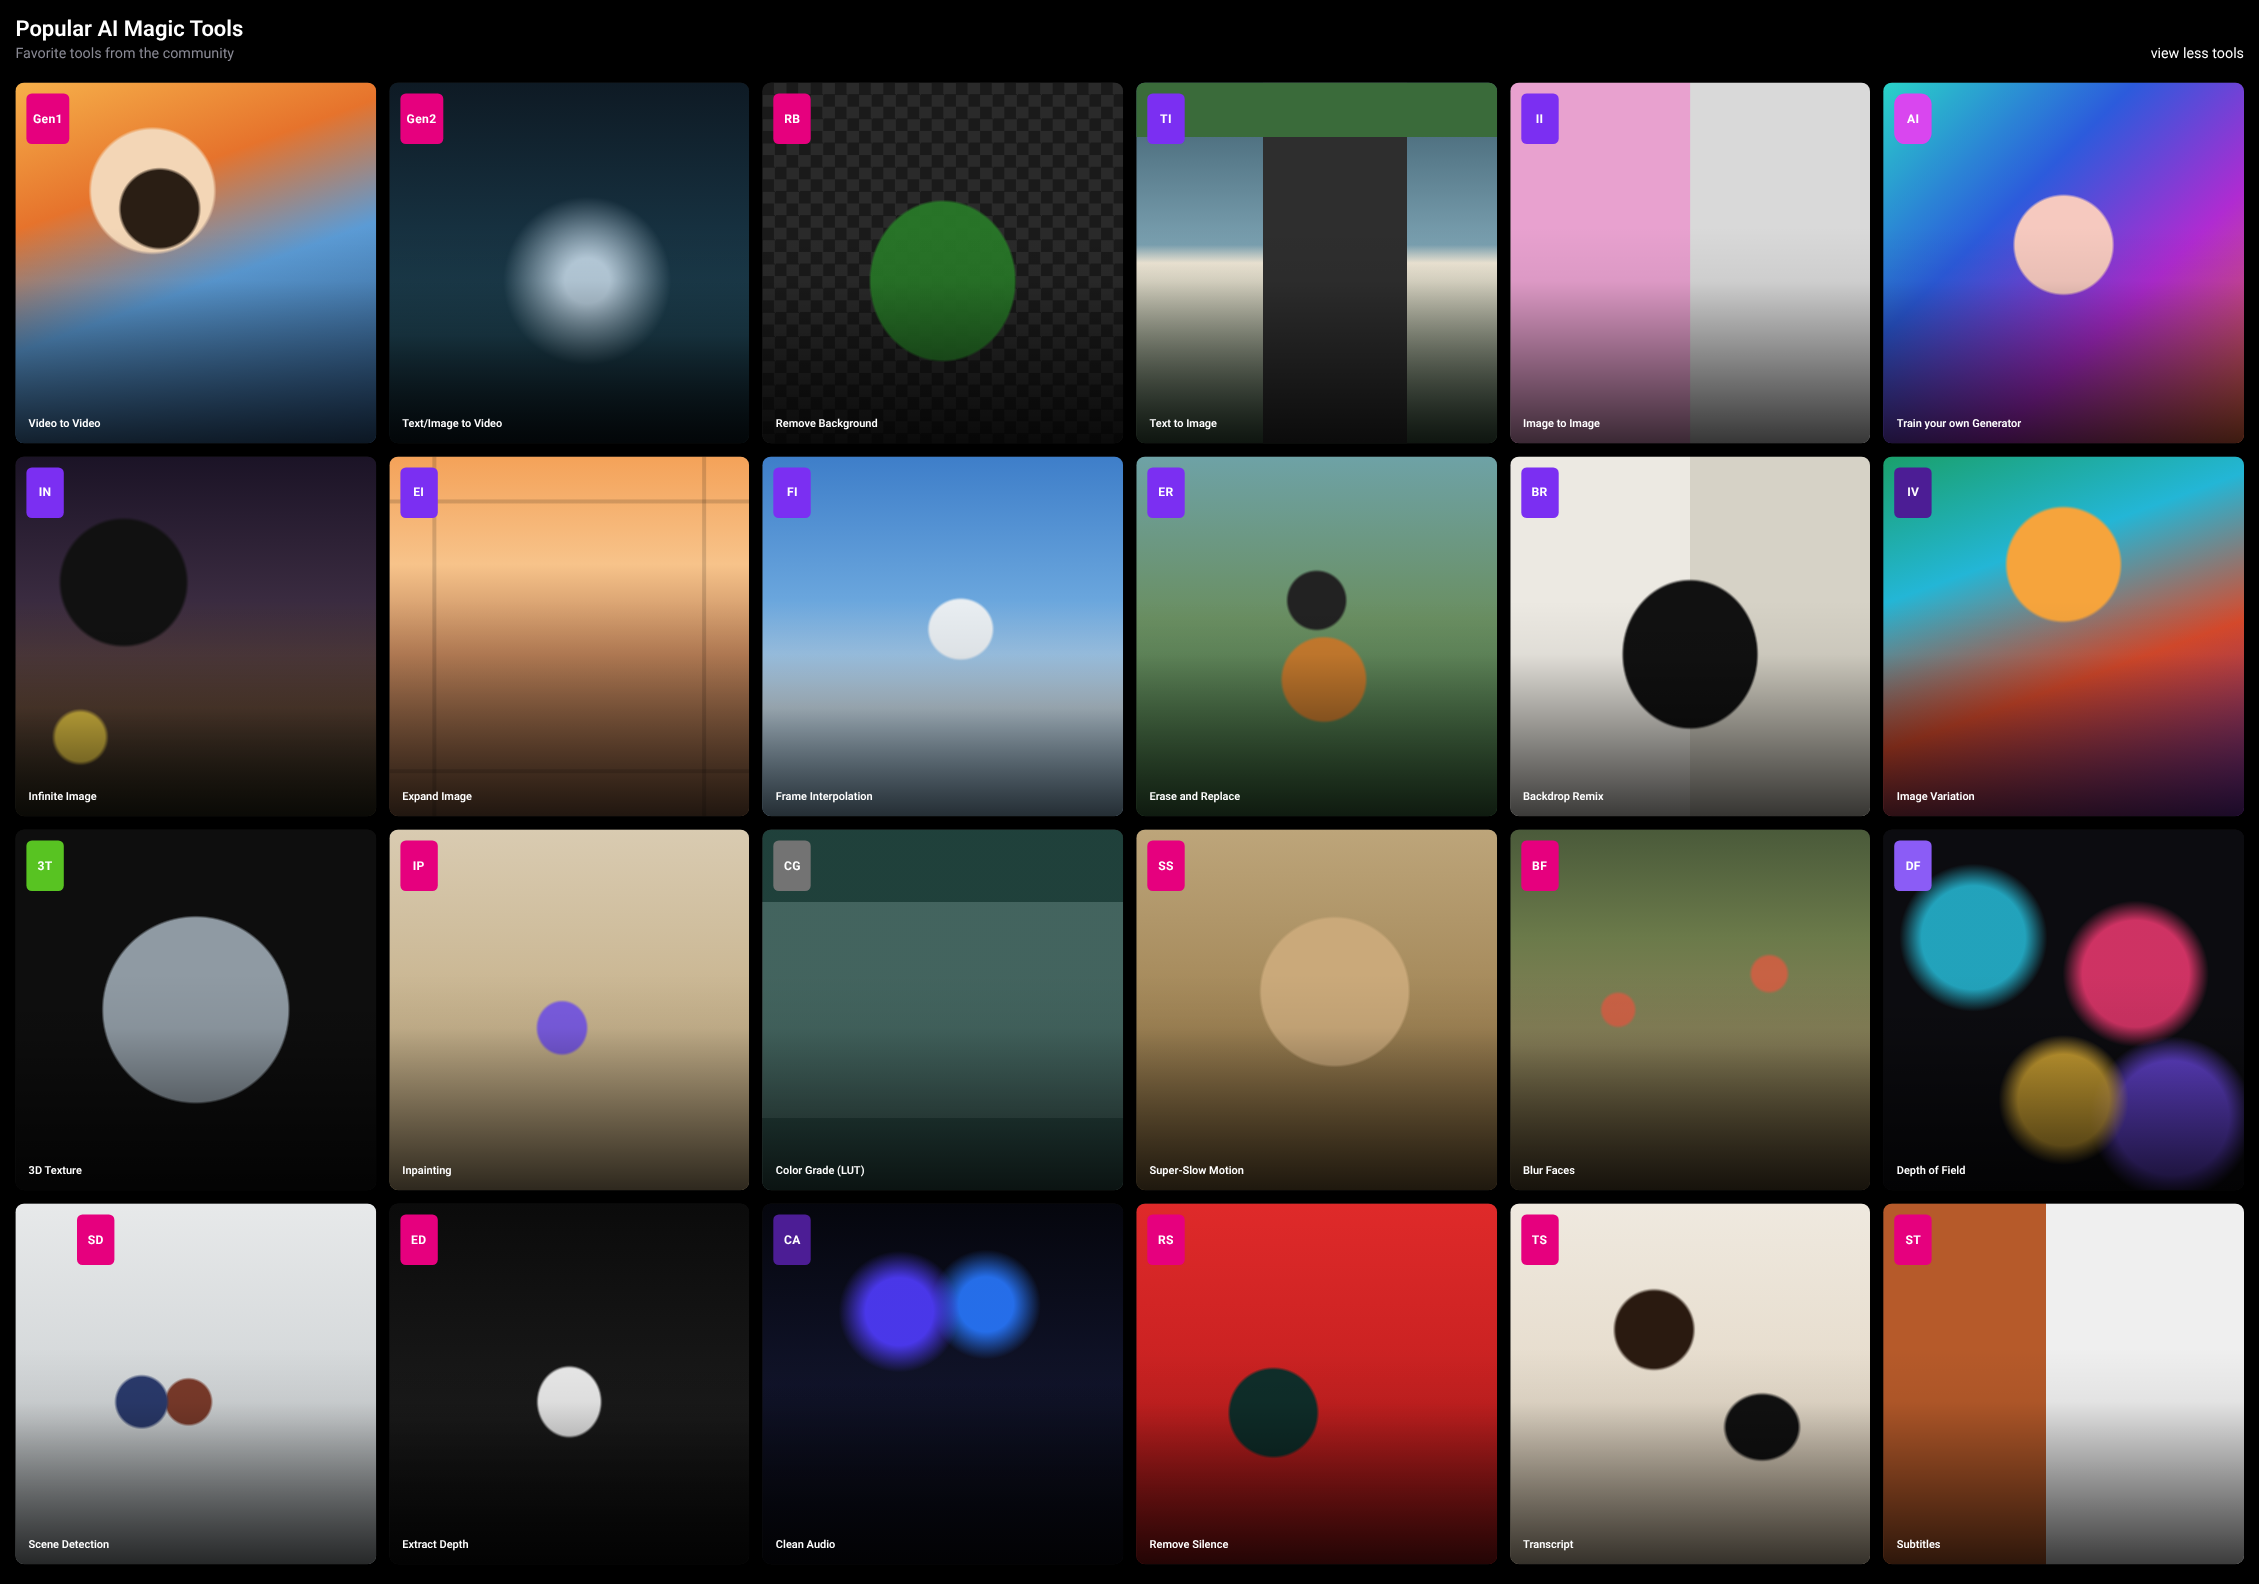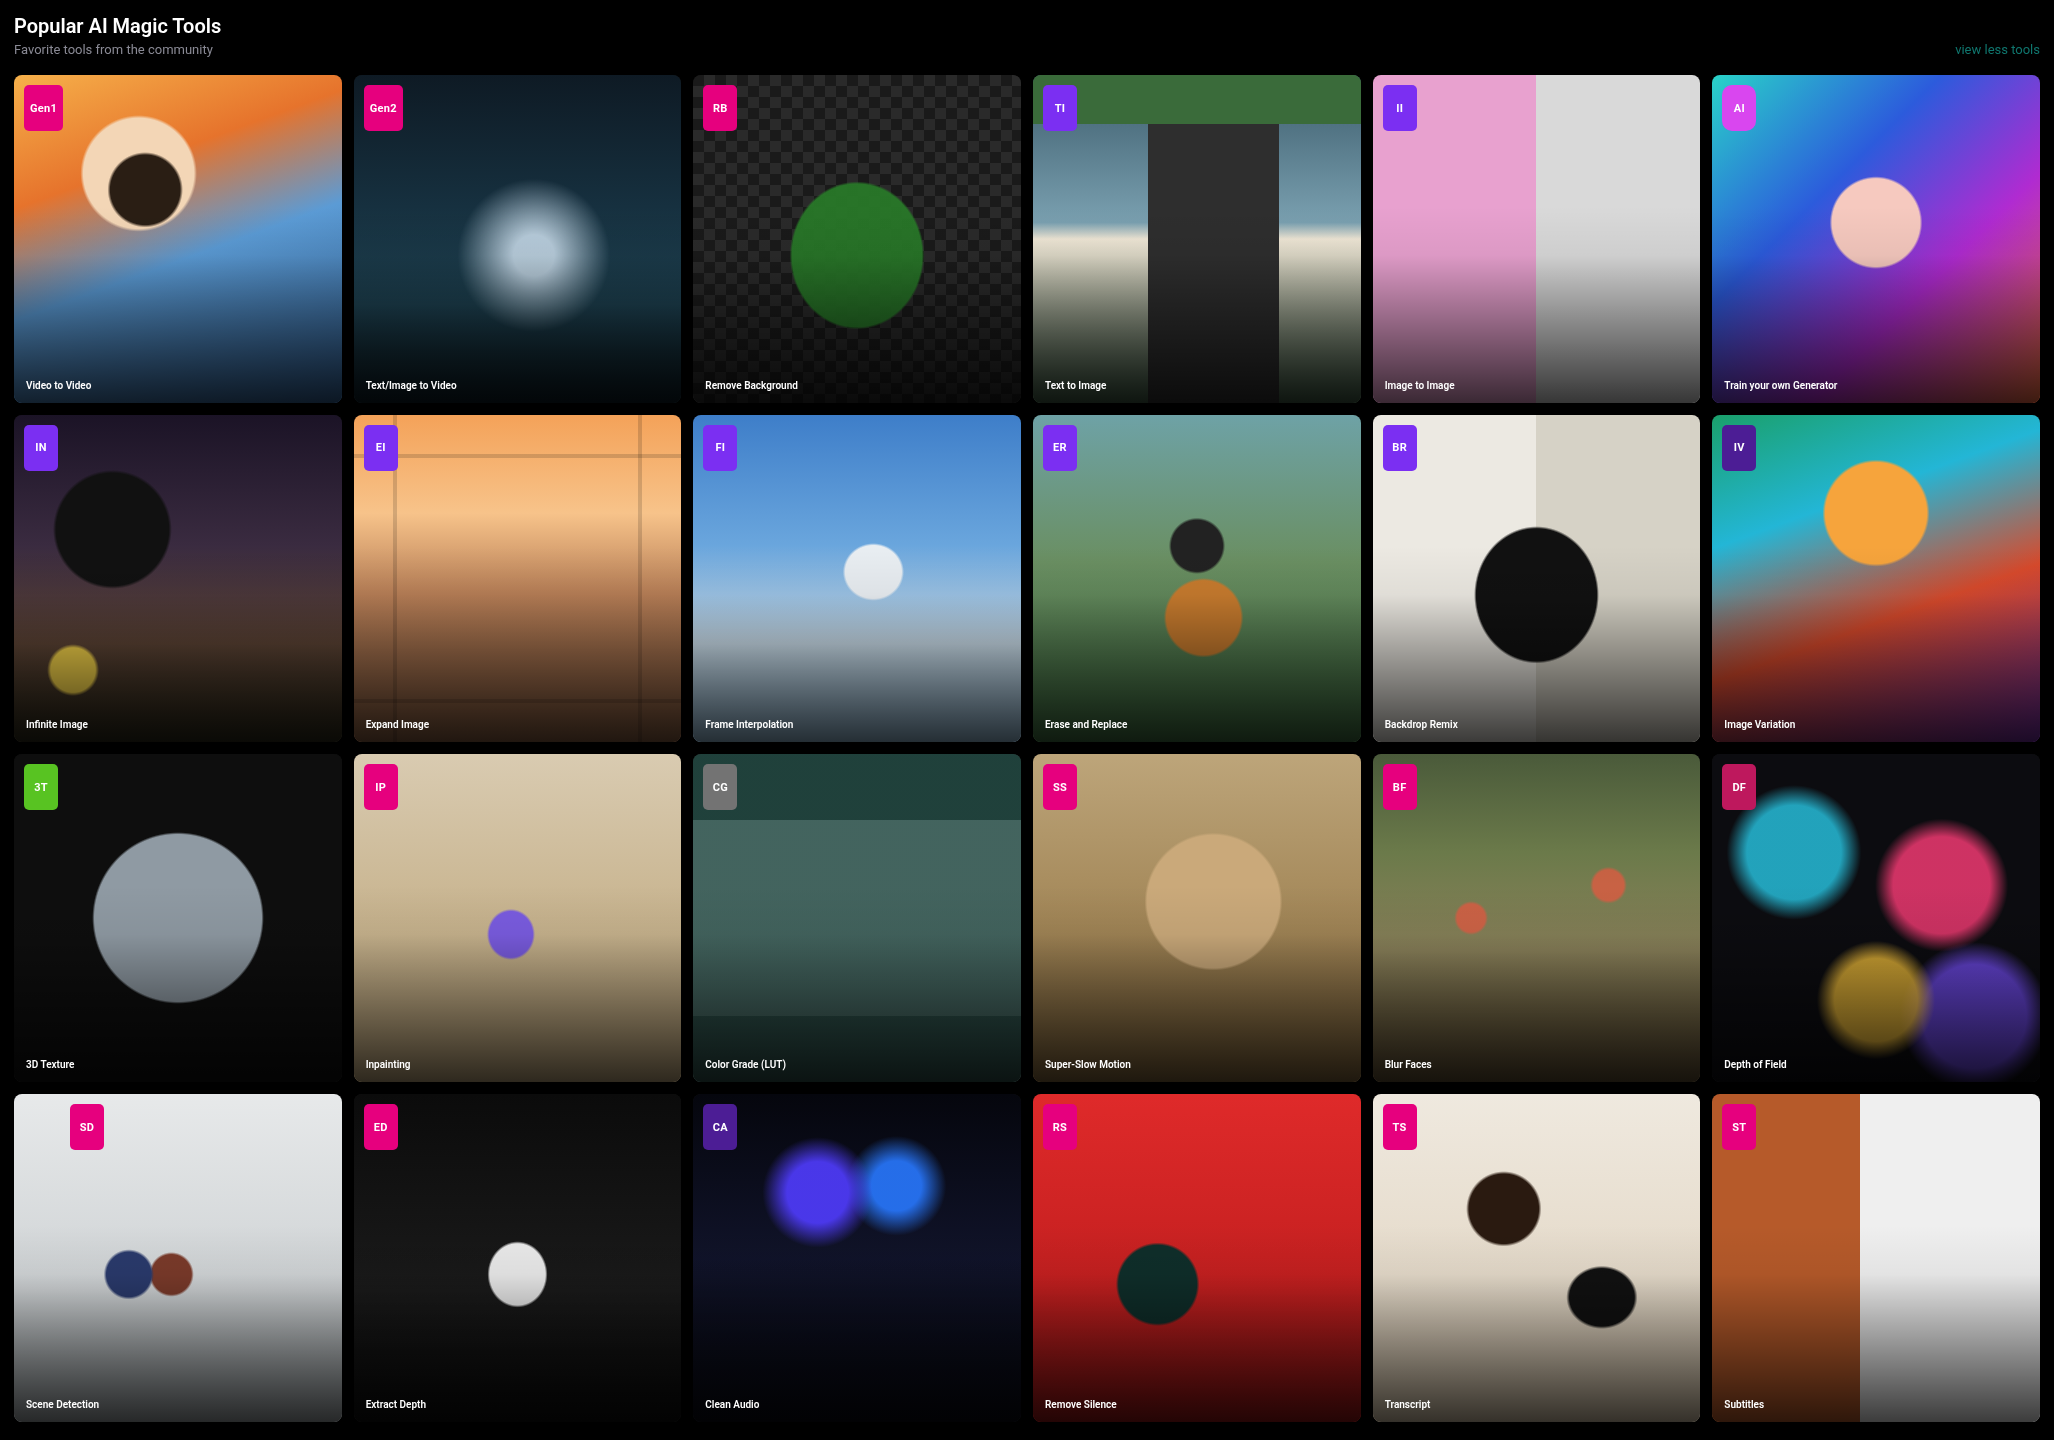--- a/index.html
+++ b/index.html
@@ -8,21 +8,21 @@
     --muted:#8a8a95;
     --gap:12px;
     --radius:8px;
   }
   html,body{margin:0;padding:0;background:var(--bg);color:var(--fg);font-family:-apple-system,BlinkMacSystemFont,"Segoe UI",Roboto,Helvetica,Arial,sans-serif;}
   .wrap{padding:14px 14px 18px 14px;}
   .header{display:flex;align-items:flex-end;justify-content:space-between;margin-bottom:18px;}
   .titles{display:flex;flex-direction:column;gap:4px;}
   .title{font-size:20px;font-weight:600;color:#fff;}
   .subtitle{font-size:13px;color:var(--muted);}
-  .link{font-size:13px;color:#0f766e;cursor:pointer;text-decoration:none;}
+  .link{font-size:13px;color:#ffffff;cursor:pointer;text-decoration:none;}
   .grid{display:grid;grid-template-columns:repeat(6,1fr);gap:var(--gap);}
   .card{
     position:relative;
     aspect-ratio:1/1;
     border-radius:var(--radius);
     overflow:hidden;
     cursor:pointer;
     background:#111;
   }
   .thumb{position:absolute;inset:0;}
@@ -228,21 +228,21 @@
         <div class="badge" style="background: rgb(230, 0, 126);">SS</div>
         <div class="caption">Super-Slow Motion</div>
       </div>
       <div class="card">
         <div class="thumb t-bf"></div>
         <div class="badge" style="background: rgb(230, 0, 126);">BF</div>
         <div class="caption">Blur Faces</div>
       </div>
       <div class="card">
         <div class="thumb t-df"></div>
-        <div class="badge" style="background: #be185d;">DF</div>
+        <div class="badge" style="background: #8b5cf6;">DF</div>
         <div class="caption">Depth of Field</div>
       </div>
       <div class="card">
         <div class="thumb t-sd"></div>
         <div class="badge" style="background: rgb(230, 0, 126); margin-left: 46px;">SD</div>
         <div class="caption">Scene Detection</div>
       </div>
       <div class="card">
         <div class="thumb t-ed"></div>
         <div class="badge" style="background: rgb(230, 0, 126);">ED</div>

